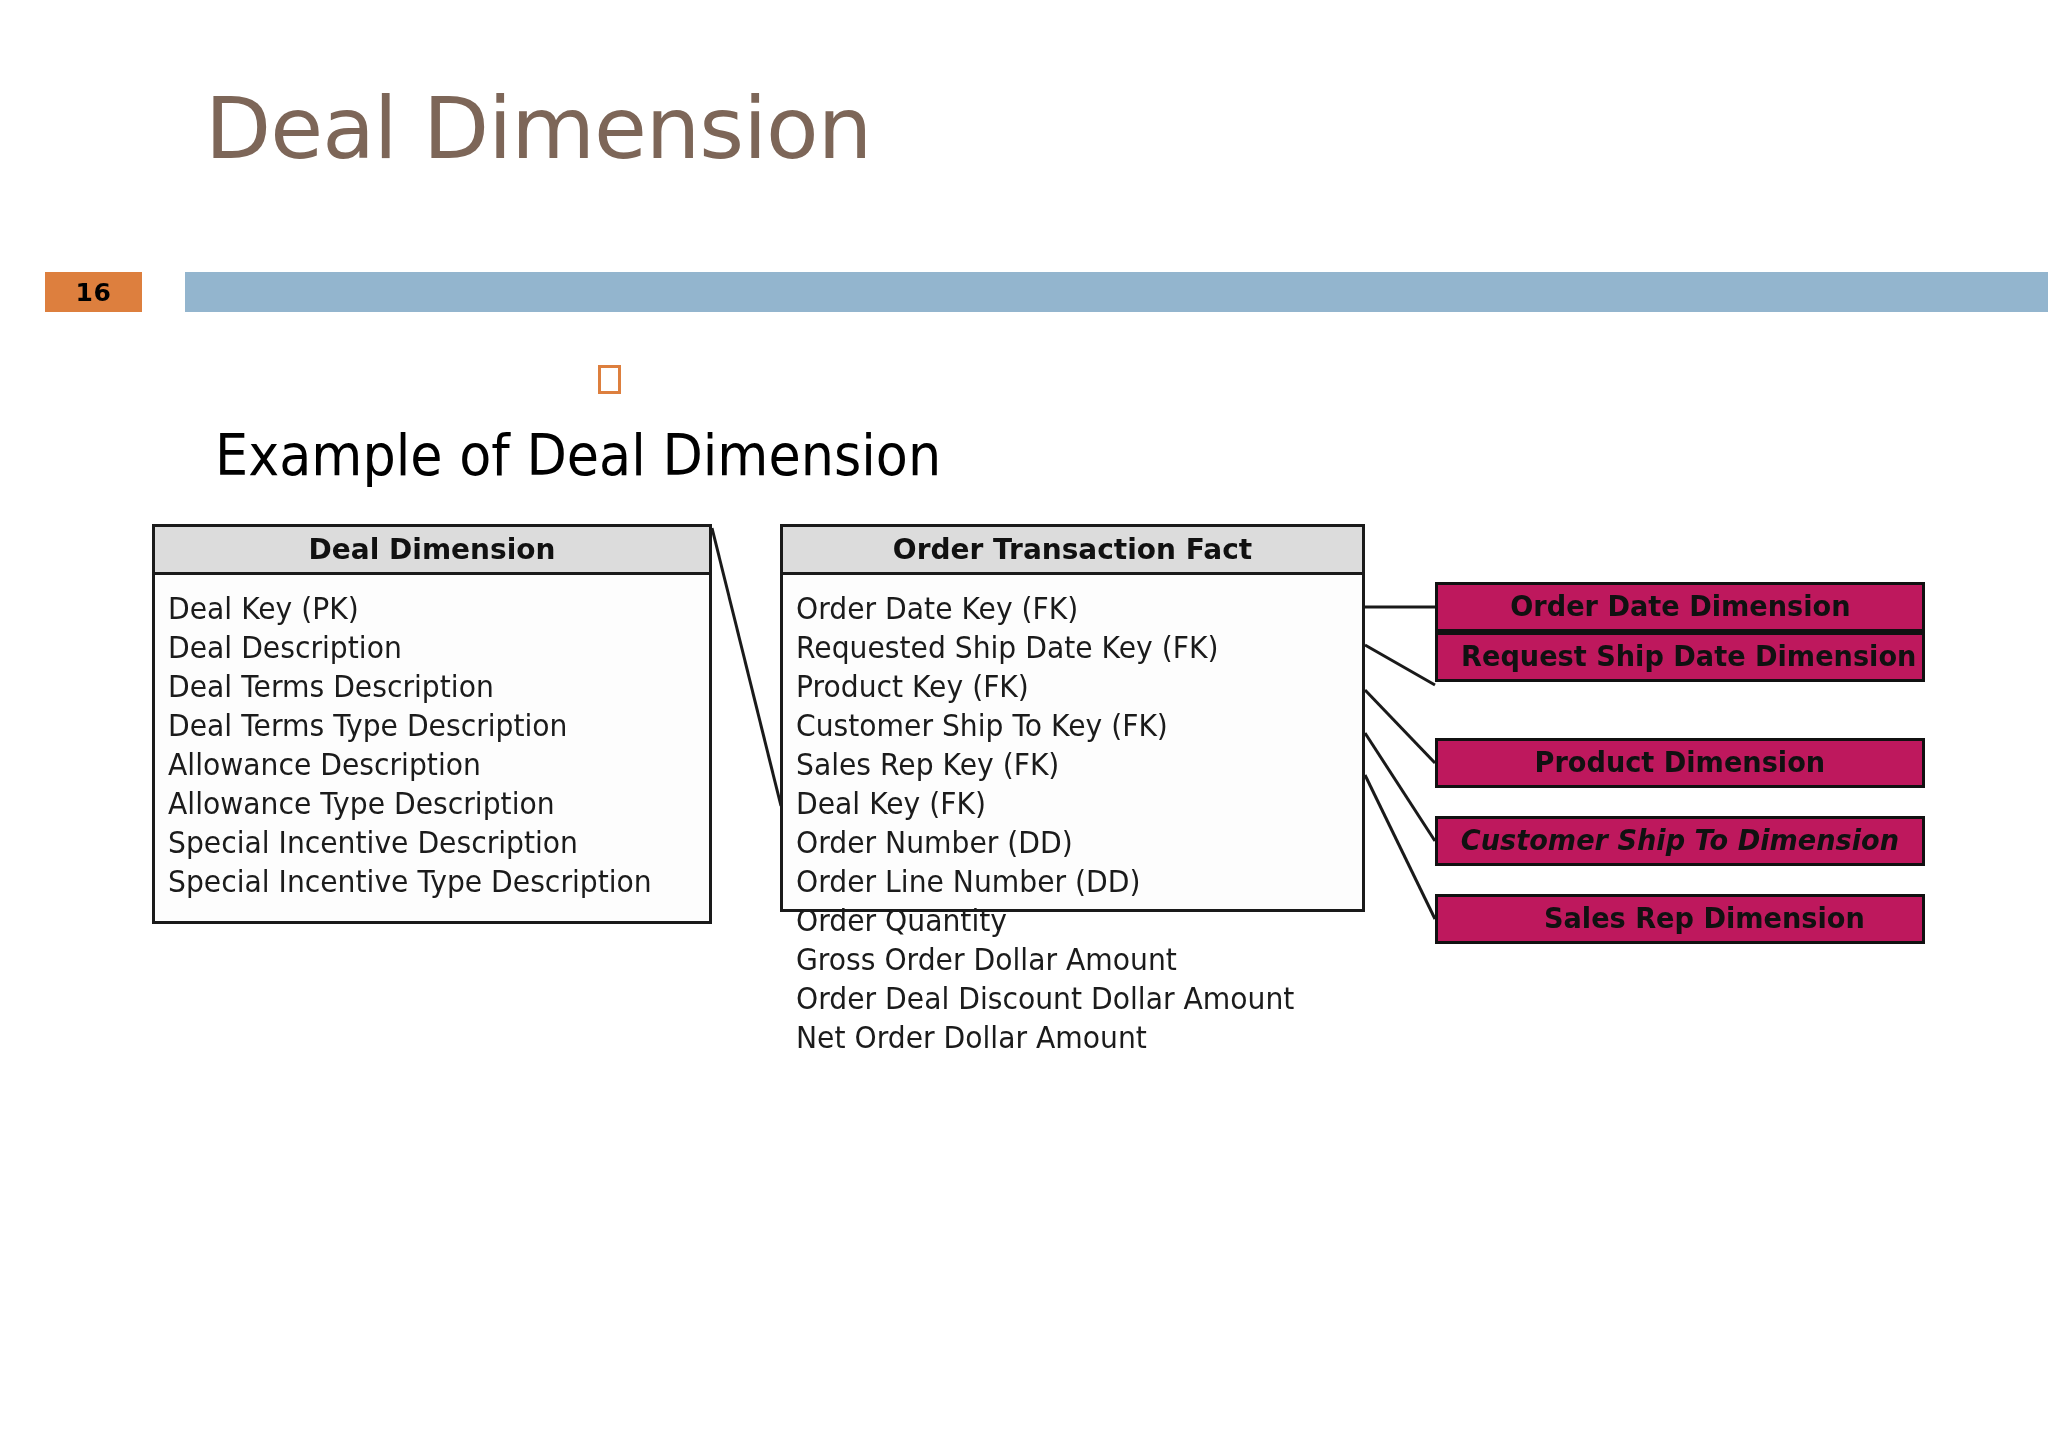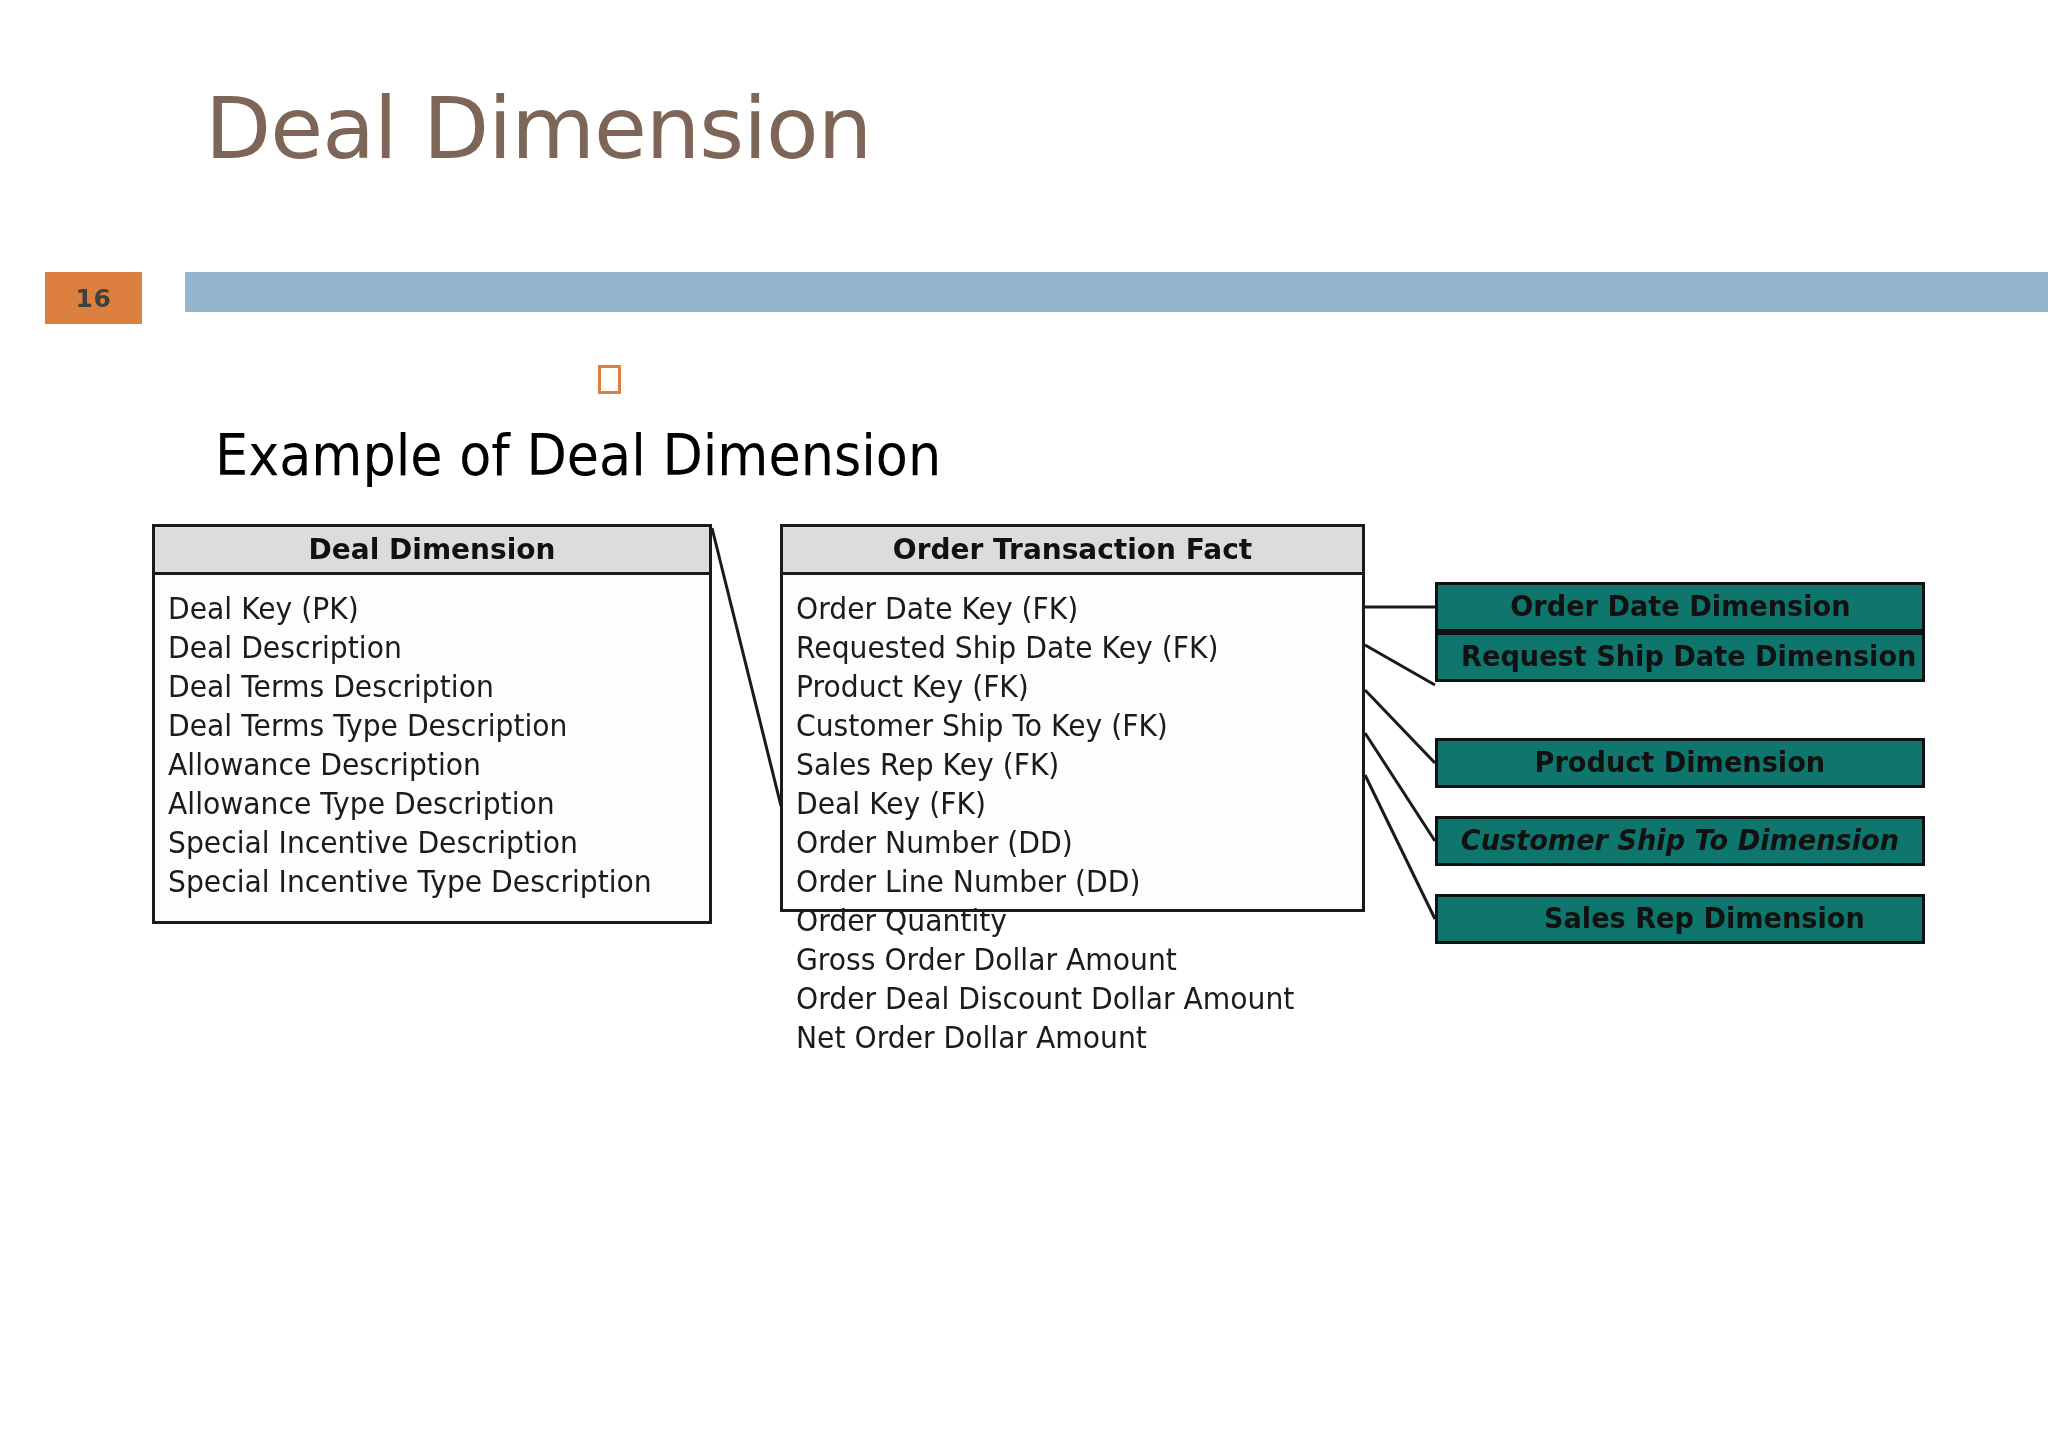--- a/index.html
+++ b/index.html
@@ -37,23 +37,23 @@
     left: 0;
     top: 272px;
     width: 2048px;
     height: 40px;
   }
   .page-badge {
     position: absolute;
     left: 45px;
     top: 0px;
     width: 97px;
-    height: 52px;
+    height: 40px;
     background: #dd7f3e;
-    color: #404040;
+    color: #000000;
     font-family: "DejaVu Sans", sans-serif;
     font-size: 25px;
     font-weight: 700;
     display: flex;
     align-items: center;
     justify-content: center;
     letter-spacing: 0.5px;
     box-sizing: border-box;
   }
   .accent-bar {
@@ -160,21 +160,21 @@
     height: 388px;
   }
   #order-fact-entity .entity-header { height: 48px; }
 
   
   .dim-chip {
     position: absolute;
     left: 1435px;
     width: 490px;
     height: 50px;
-    background: #0f766e;
+    background: #be185d;
     border: 3px solid #111111;
     box-sizing: border-box;
     display: flex;
     align-items: center;
     justify-content: center;
     font-family: "DejaVu Sans", sans-serif;
     font-weight: 700;
     font-size: 28px;
     color: #111111;
     line-height: 1;

